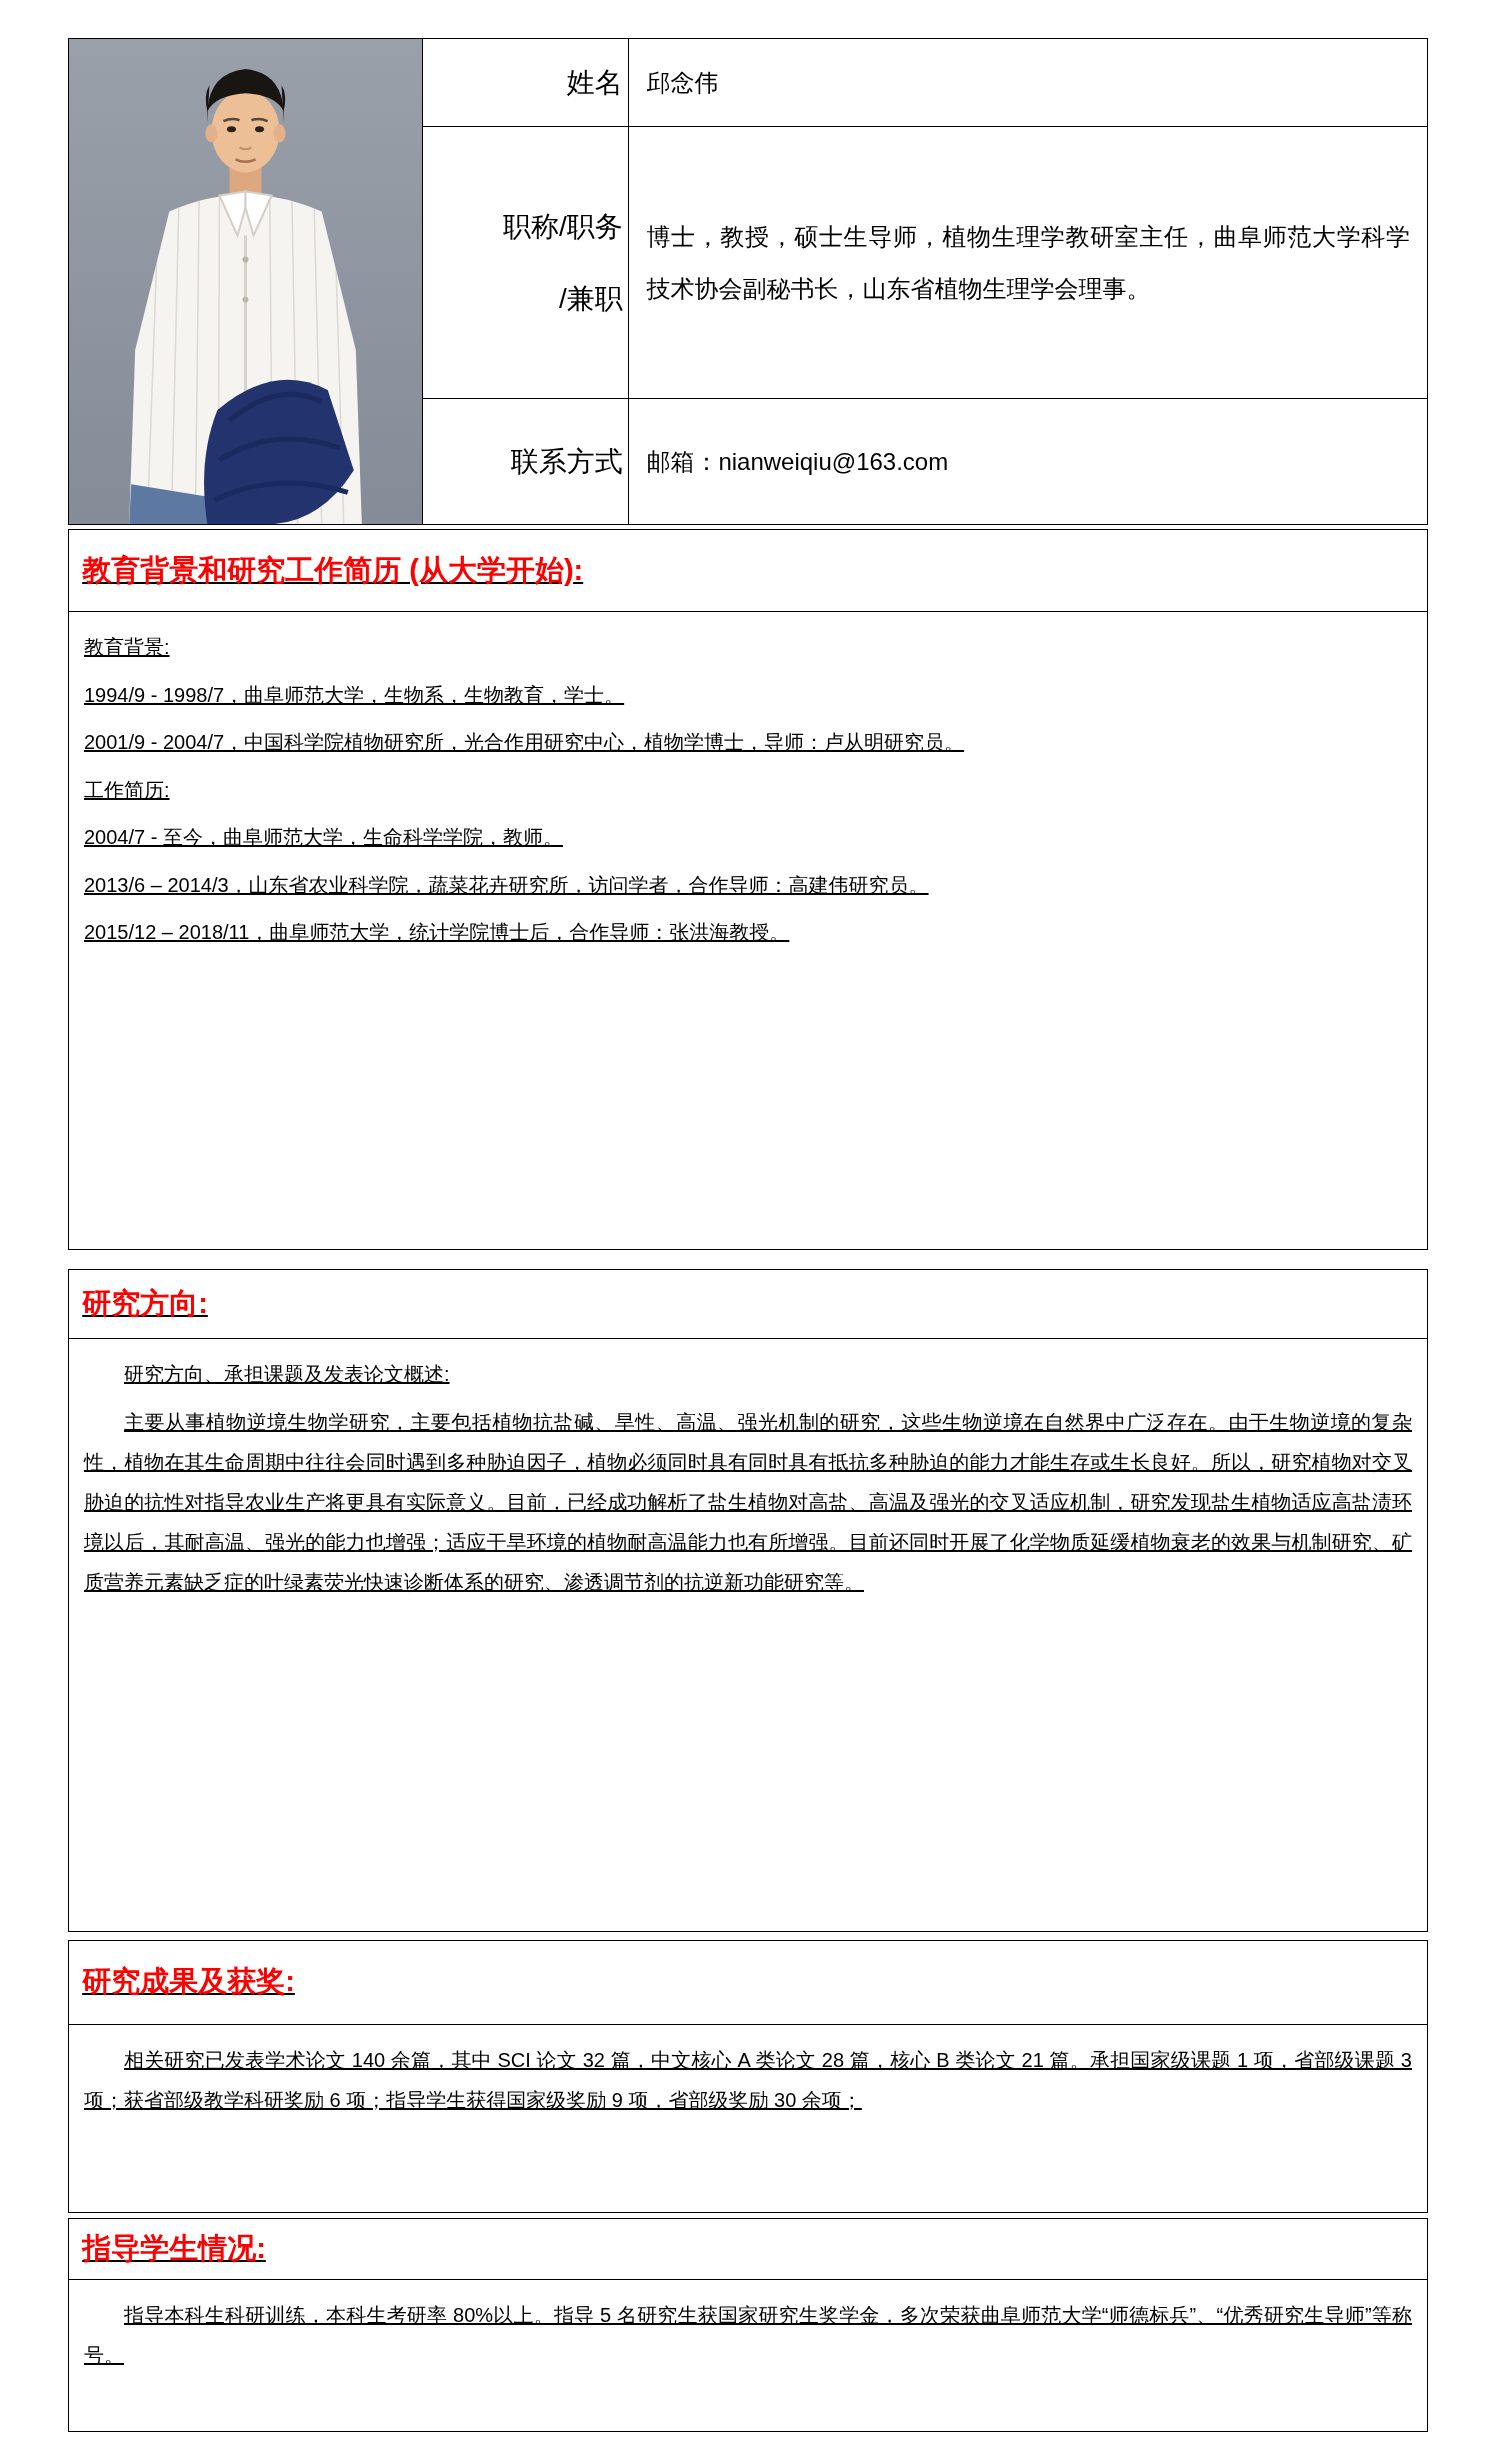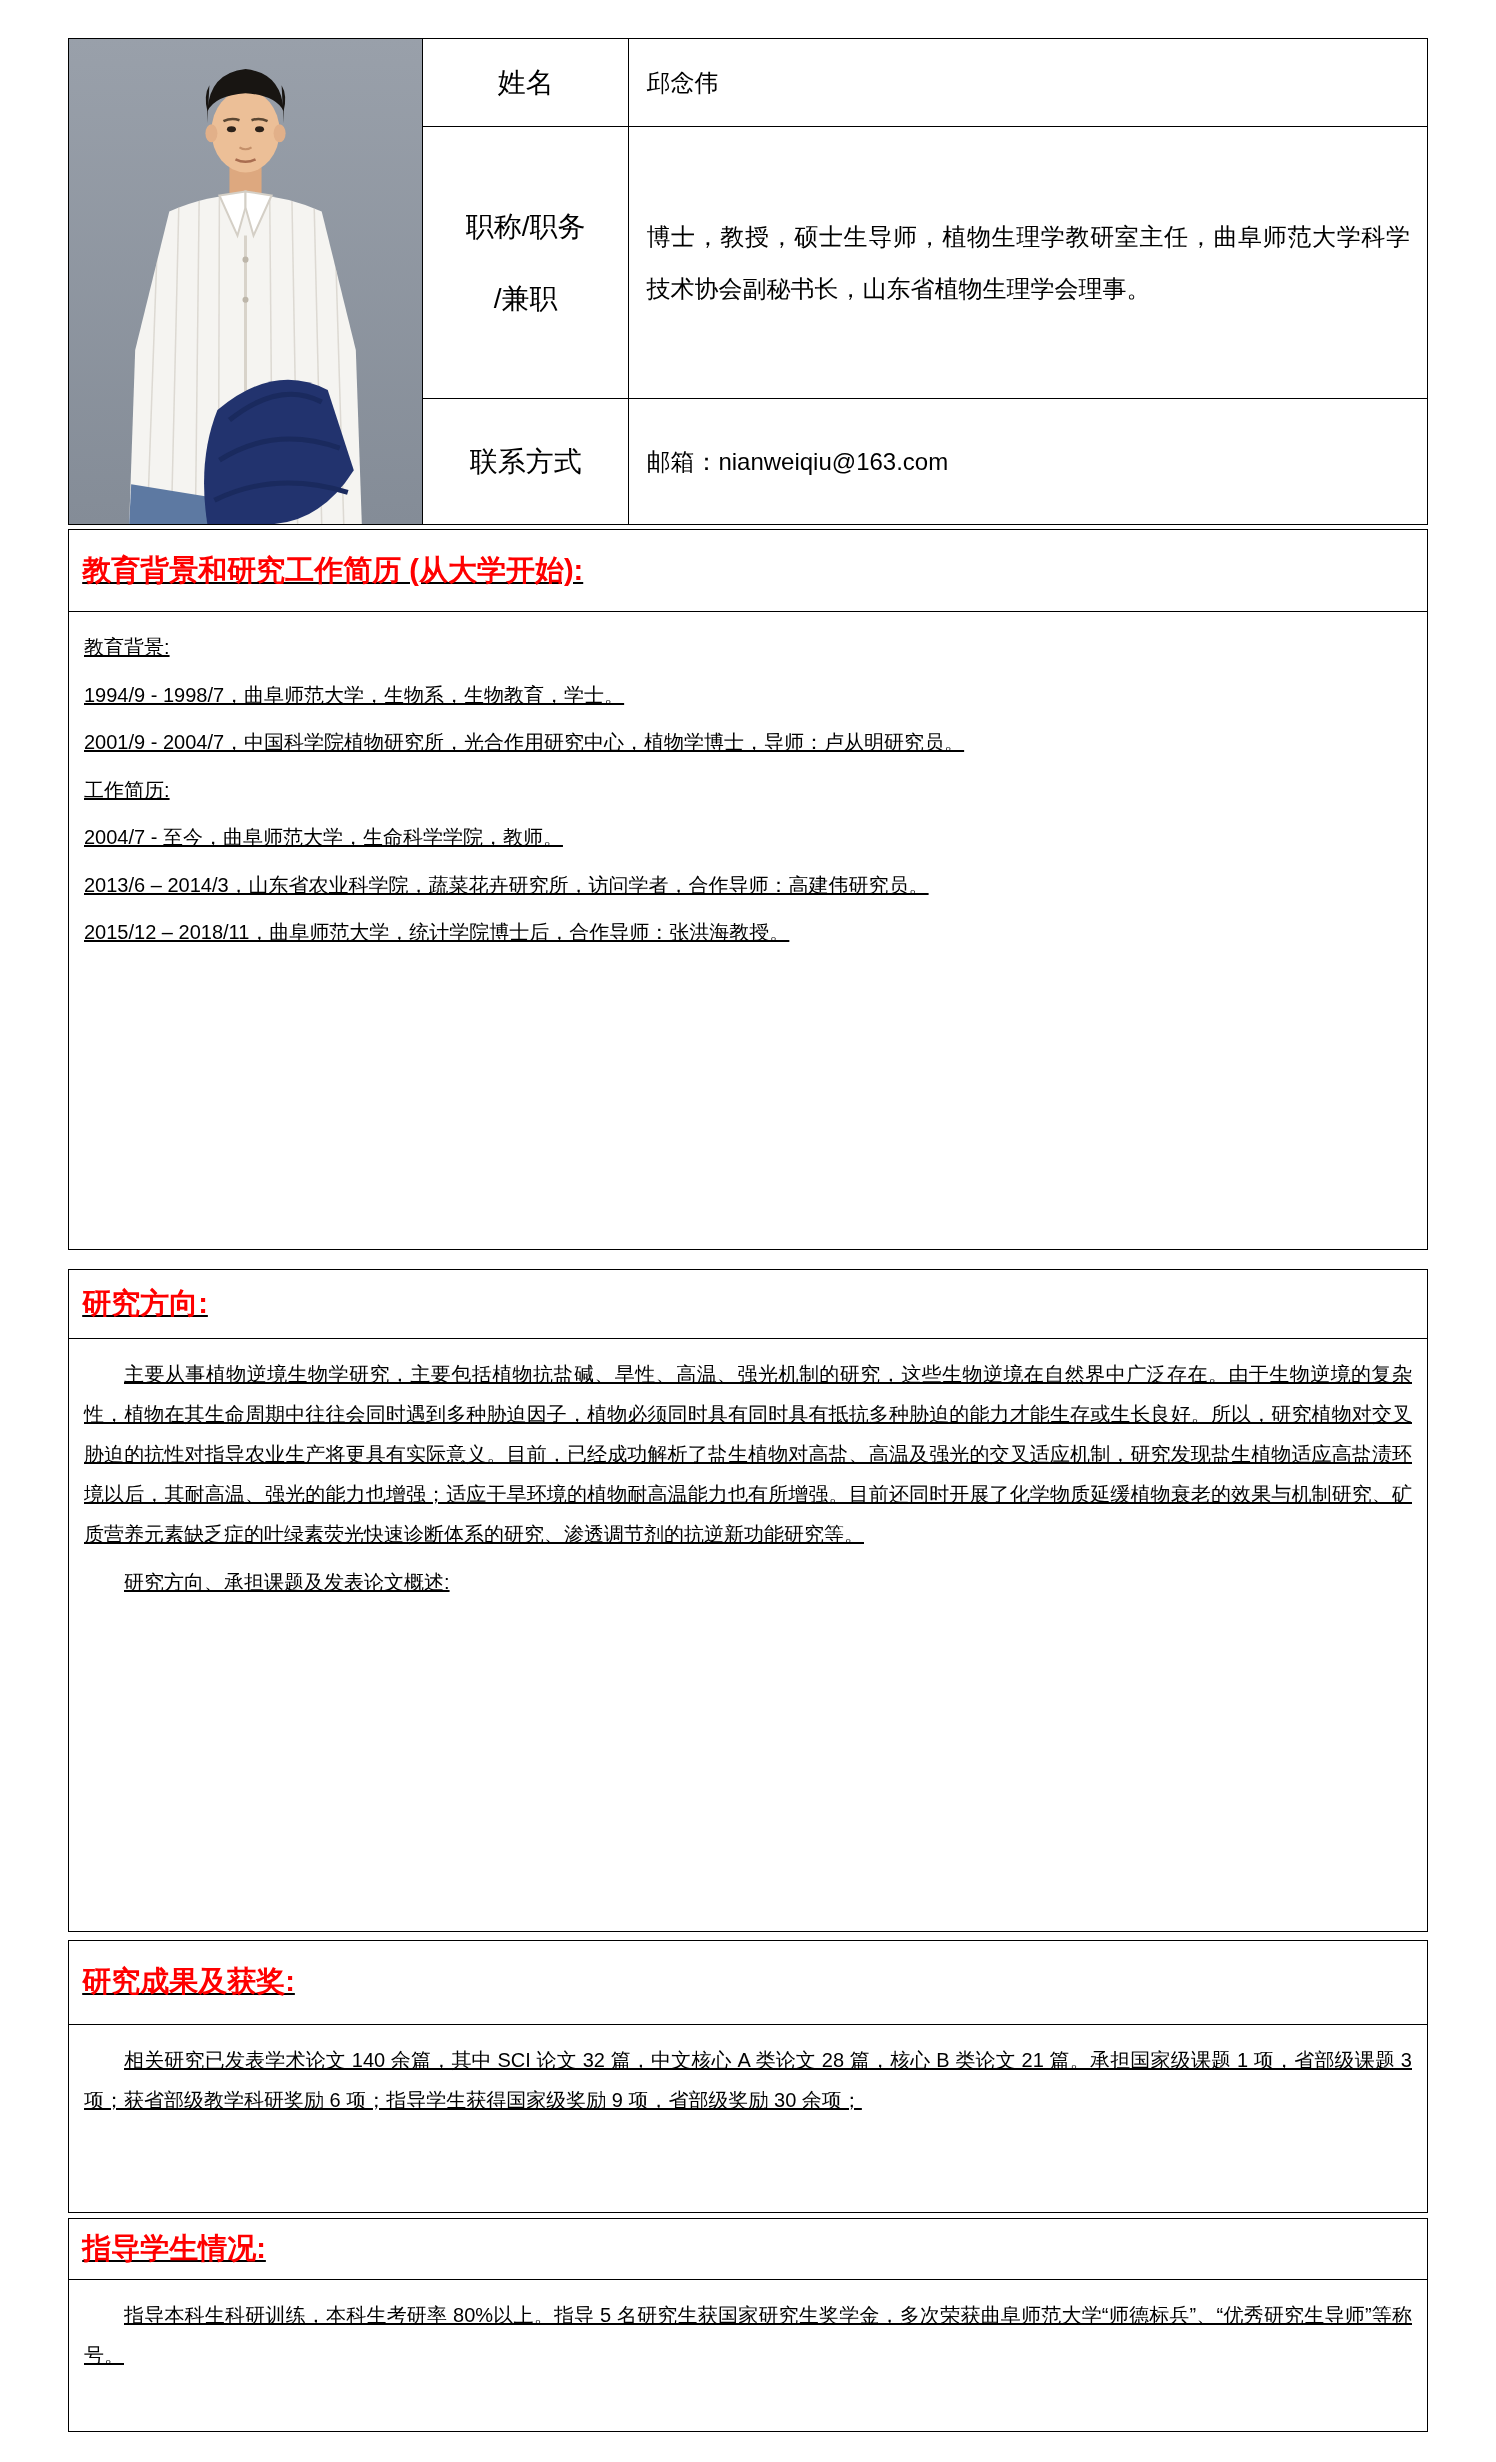--- a/index.html
+++ b/index.html
@@ -8,21 +8,21 @@
     font-family:"Liberation Sans","DejaVu Sans",sans-serif;
     color:#000;
   }
   .page{padding:38px 68px 0 68px;}
 
   
   table.profile{border-collapse:collapse;width:100%;table-layout:fixed;}
   table.profile td{border:1.9px solid #000;vertical-align:middle;}
   .photo-cell{width:353px;padding:0;}
   .photo-cell svg{display:block;width:100%;height:100%;}
-  .label-cell{width:194px;text-align:center;font-size:28px;padding:0 5.7px;}
+  .label-cell{width:194px;text-align:right;font-size:28px;padding:0 5.7px;}
   .value-cell{font-size:24px;padding:11.3px 17px;text-align:justify;}
   tr.r-name{height:83px;}
   tr.r-title{height:256px;}
   tr.r-contact{height:119px;}
   .title-label div{line-height:2.55;}
   tr.r-title .value-cell{line-height:2.15;}
 
   
   .box{border:1.9px solid #000;text-decoration:underline;}
   .sec-edu{margin-top:3.8px;}
@@ -139,22 +139,22 @@
       <p>工作简历:</p>
       <p>2004/7 - 至今，曲阜师范大学，生命科学学院，教师。</p>
       <p>2013/6 – 2014/3，山东省农业科学院，蔬菜花卉研究所，访问学者，合作导师：高建伟研究员。</p>
       <p>2015/12 – 2018/11，曲阜师范大学，统计学院博士后，合作导师：张洪海教授。</p>
     </div>
   </section>
 
   <section class="box sec-research">
     <div class="heading-row">研究方向:</div>
     <div class="content-row">
+      <p class="p-indent">研究方向、承担课题及发表论文概述:</p>
       <p class="p-indent">主要从事植物逆境生物学研究，主要包括植物抗盐碱、旱性、高温、强光机制的研究，这些生物逆境在自然界中广泛存在。由于生物逆境的复杂性，植物在其生命周期中往往会同时遇到多种胁迫因子，植物必须同时具有同时具有抵抗多种胁迫的能力才能生存或生长良好。所以，研究植物对交叉胁迫的抗性对指导农业生产将更具有实际意义。目前，已经成功解析了盐生植物对高盐、高温及强光的交叉适应机制，研究发现盐生植物适应高盐渍环境以后，其耐高温、强光的能力也增强；适应干旱环境的植物耐高温能力也有所增强。目前还同时开展了化学物质延缓植物衰老的效果与机制研究、矿质营养元素缺乏症的叶绿素荧光快速诊断体系的研究、渗透调节剂的抗逆新功能研究等。</p>
-      <p class="p-indent">研究方向、承担课题及发表论文概述:</p>
     </div>
   </section>
 
   <section class="box sec-achieve">
     <div class="heading-row">研究成果及获奖:</div>
     <div class="content-row">
       <p class="p-indent">相关研究已发表学术论文 140 余篇，其中 SCI 论文 32 篇，中文核心 A 类论文 28 篇，核心 B 类论文 21 篇。承担国家级课题 1 项，省部级课题 3 项；获省部级教学科研奖励 6 项；指导学生获得国家级奖励 9 项，省部级奖励 30 余项；</p>
     </div>
   </section>
 

